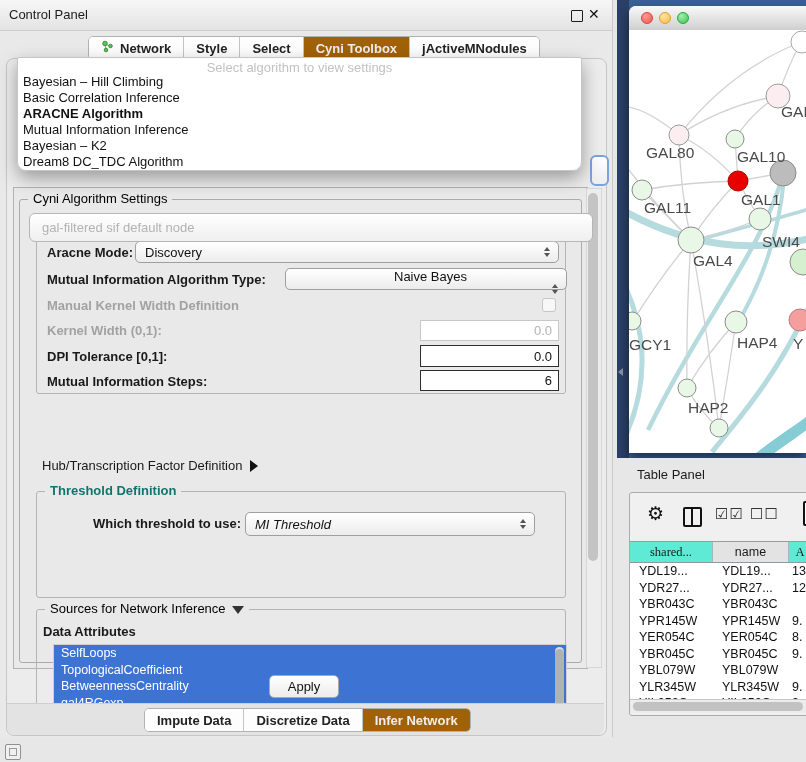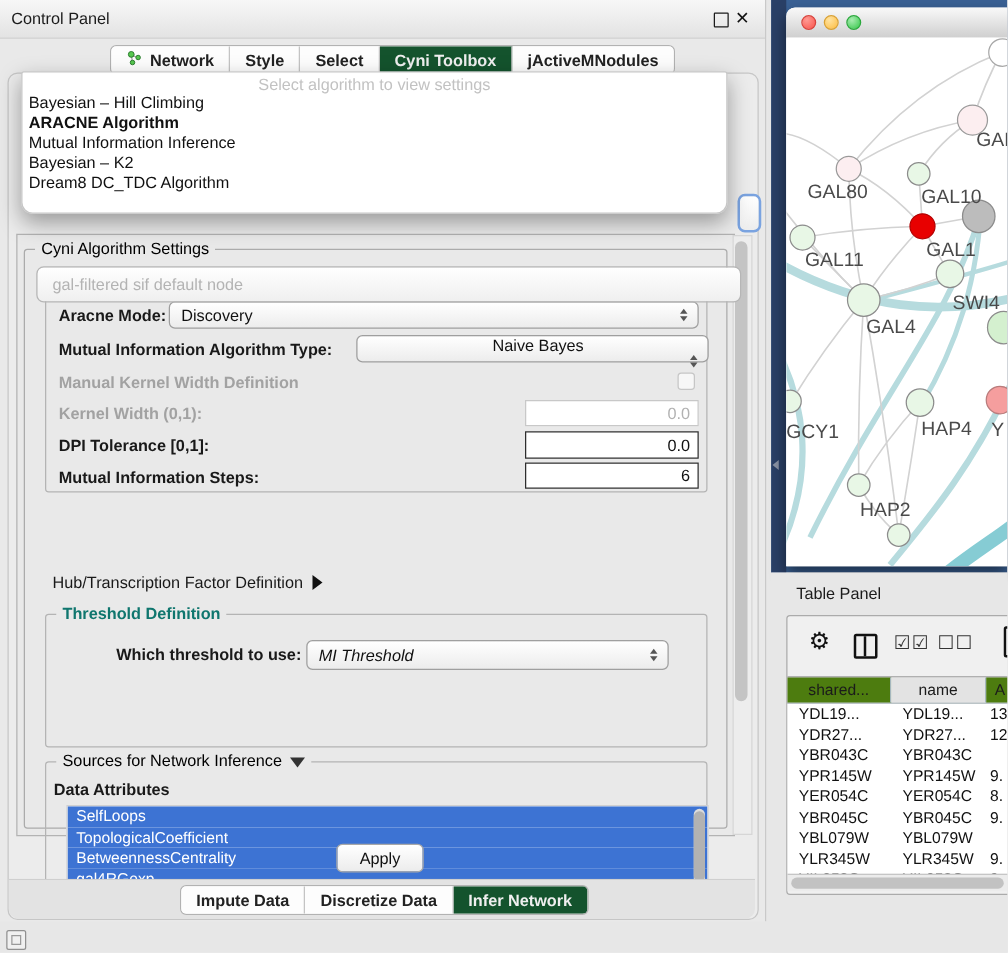--- a/index.html
+++ b/index.html
@@ -10,21 +10,21 @@
   .control-panel{position:absolute;left:0;top:0;width:612px;height:737px;background:#e9e9e9;border-right:1px solid #c9c9c9;}
   .cp-titlebar{position:absolute;left:0;top:0;width:100%;height:30px;background:linear-gradient(#f7f7f7,#e3e3e3);border-bottom:1px solid #cfcfcf;}
   .cp-title{position:absolute;left:9px;top:7px;font-size:13px;color:#1b1b1b;}
   .float-btn{position:absolute;left:571px;top:10px;width:10px;height:10px;border:1.6px solid #1b1b1b;border-radius:1px;background:transparent;}
   .close-btn{position:absolute;left:588px;top:6px;font-size:14px;font-weight:bold;color:#111;}
 
   
   .seg{position:absolute;display:flex;height:22px;background:#ffffff;border:1px solid #b2b2b2;border-radius:5px;overflow:hidden;}
   .seg .tab{display:flex;align-items:center;justify-content:center;font-size:13px;font-weight:600;color:#222;border-right:1px solid #c4c4c4;padding:0 12px;background:#fdfdfd;}
   .seg .tab:last-child{border-right:none;}
-  .seg .tab.sel{background:#14532d;color:#efefef;}
+  .seg .tab.sel{background:#a16207;color:#efefef;}
   .seg .tab .net-ic{margin-right:6px;}
 
   
   .main-panel{position:absolute;left:6px;top:58px;width:599px;height:676px;background:#ececec;border:1px solid #c6c6c6;border-radius:8px;}
   .footer-strip{position:absolute;left:0px;top:644px;width:597px;height:31px;background:#e3e3e3;border-top:1px solid #cfcfcf;border-radius:0 0 8px 8px;}
 
   
   .ghost-combo{position:absolute;left:22px;top:154px;width:562px;height:27px;background:linear-gradient(#ffffff,#efefef);border:1px solid #b6b6b6;border-radius:6px;z-index:2;}
   .ghost-combo span{display:block;margin:6px 0 0 12px;font-size:13px;color:#b3b3b3;}
   .focus-frag{position:absolute;left:583px;top:96px;width:19px;height:31px;background:linear-gradient(#ffffff,#ededed);border:2.5px solid #7aa3e0;border-radius:6px;z-index:2;box-sizing:border-box;}
@@ -87,21 +87,21 @@
   .tp-title{position:absolute;left:20px;top:9px;font-size:13px;color:#1b1b1b;}
   .table-box{position:absolute;left:12px;top:34px;width:181px;height:224px;background:#f0f0f0;border:1px solid #ababab;border-radius:3px;box-sizing:border-box;}
   .tb-toolbar{position:absolute;left:0;top:0;width:100%;height:48px;}
   .gear{position:absolute;left:17px;top:9px;font-size:19px;color:#111;}
   .cols-icon{position:absolute;left:53px;top:14px;width:15px;height:16px;border:2px solid #111;border-radius:2px;}
   .cols-icon::after{content:"";position:absolute;left:5.5px;top:0;width:2px;height:16px;background:#111;}
   .cb-pair{position:absolute;top:12px;font-size:15px;color:#333;letter-spacing:1px;}
   .doc-icon{position:absolute;left:173px;top:8px;width:16px;height:21px;border:2px solid #111;border-radius:2px;background:#fff;}
   .tbl-header{position:absolute;left:0;top:48px;width:181px;height:22px;display:flex;border-top:1px solid #9a9a9a;border-bottom:1px solid #8a9aa0;box-sizing:border-box;}
   .th{font-size:12.5px;color:#1b1b1b;text-align:center;line-height:20px;border-right:1px solid #a5b7bd;box-sizing:border-box;overflow:hidden;white-space:nowrap;}
-  .th.hl{background:#4d7c0f;}
+  .th.hl{background:#5eead4;font-family:Liberation Serif, serif;}
   .th.plain-bg{background:#e3e3e3;}
   .tbl-rows{position:absolute;left:0;top:70px;width:181px;height:136px;background:#fff;overflow:hidden;}
   .tr{display:flex;height:16.5px;line-height:16.5px;}
   .td{font-size:12.5px;color:#111;overflow:hidden;white-space:nowrap;box-sizing:border-box;}
   .td.c1{width:83px;padding-left:9px;}
   .td.c2{width:76px;padding-left:9px;}
   .td.c3{width:22px;padding-left:3px;}
   .hscroll{position:absolute;left:0;top:206px;width:181px;height:13px;background:#ececec;border-top:1px solid #c6c6c6;}
   .hscroll .thumb{position:absolute;left:3px;top:2px;width:170px;height:9px;background:#c2c2c2;border-radius:5px;}
 
@@ -243,20 +243,21 @@
           </div>
         <div class="tab sel">
             <span>Infer Network</span>
           </div>
       </div>
     </div>
 
     <div class="dropdown">
       <div class="dd-placeholder">Select algorithm to view settings</div>
       <div class="dd-item">Bayesian – Hill Climbing</div>
+      <div class="dd-item">Basic Correlation Inference</div>
       <div class="dd-item bold">ARACNE Algorithm</div>
       <div class="dd-item">Mutual Information Inference</div>
       <div class="dd-item">Bayesian – K2</div>
       <div class="dd-item">Dream8 DC_TDC Algorithm</div>
     </div>
   </div>
 
   <div class="desktop">
     <div class="dark-strip"></div>
     <div class="splitter-arrow"></div>

